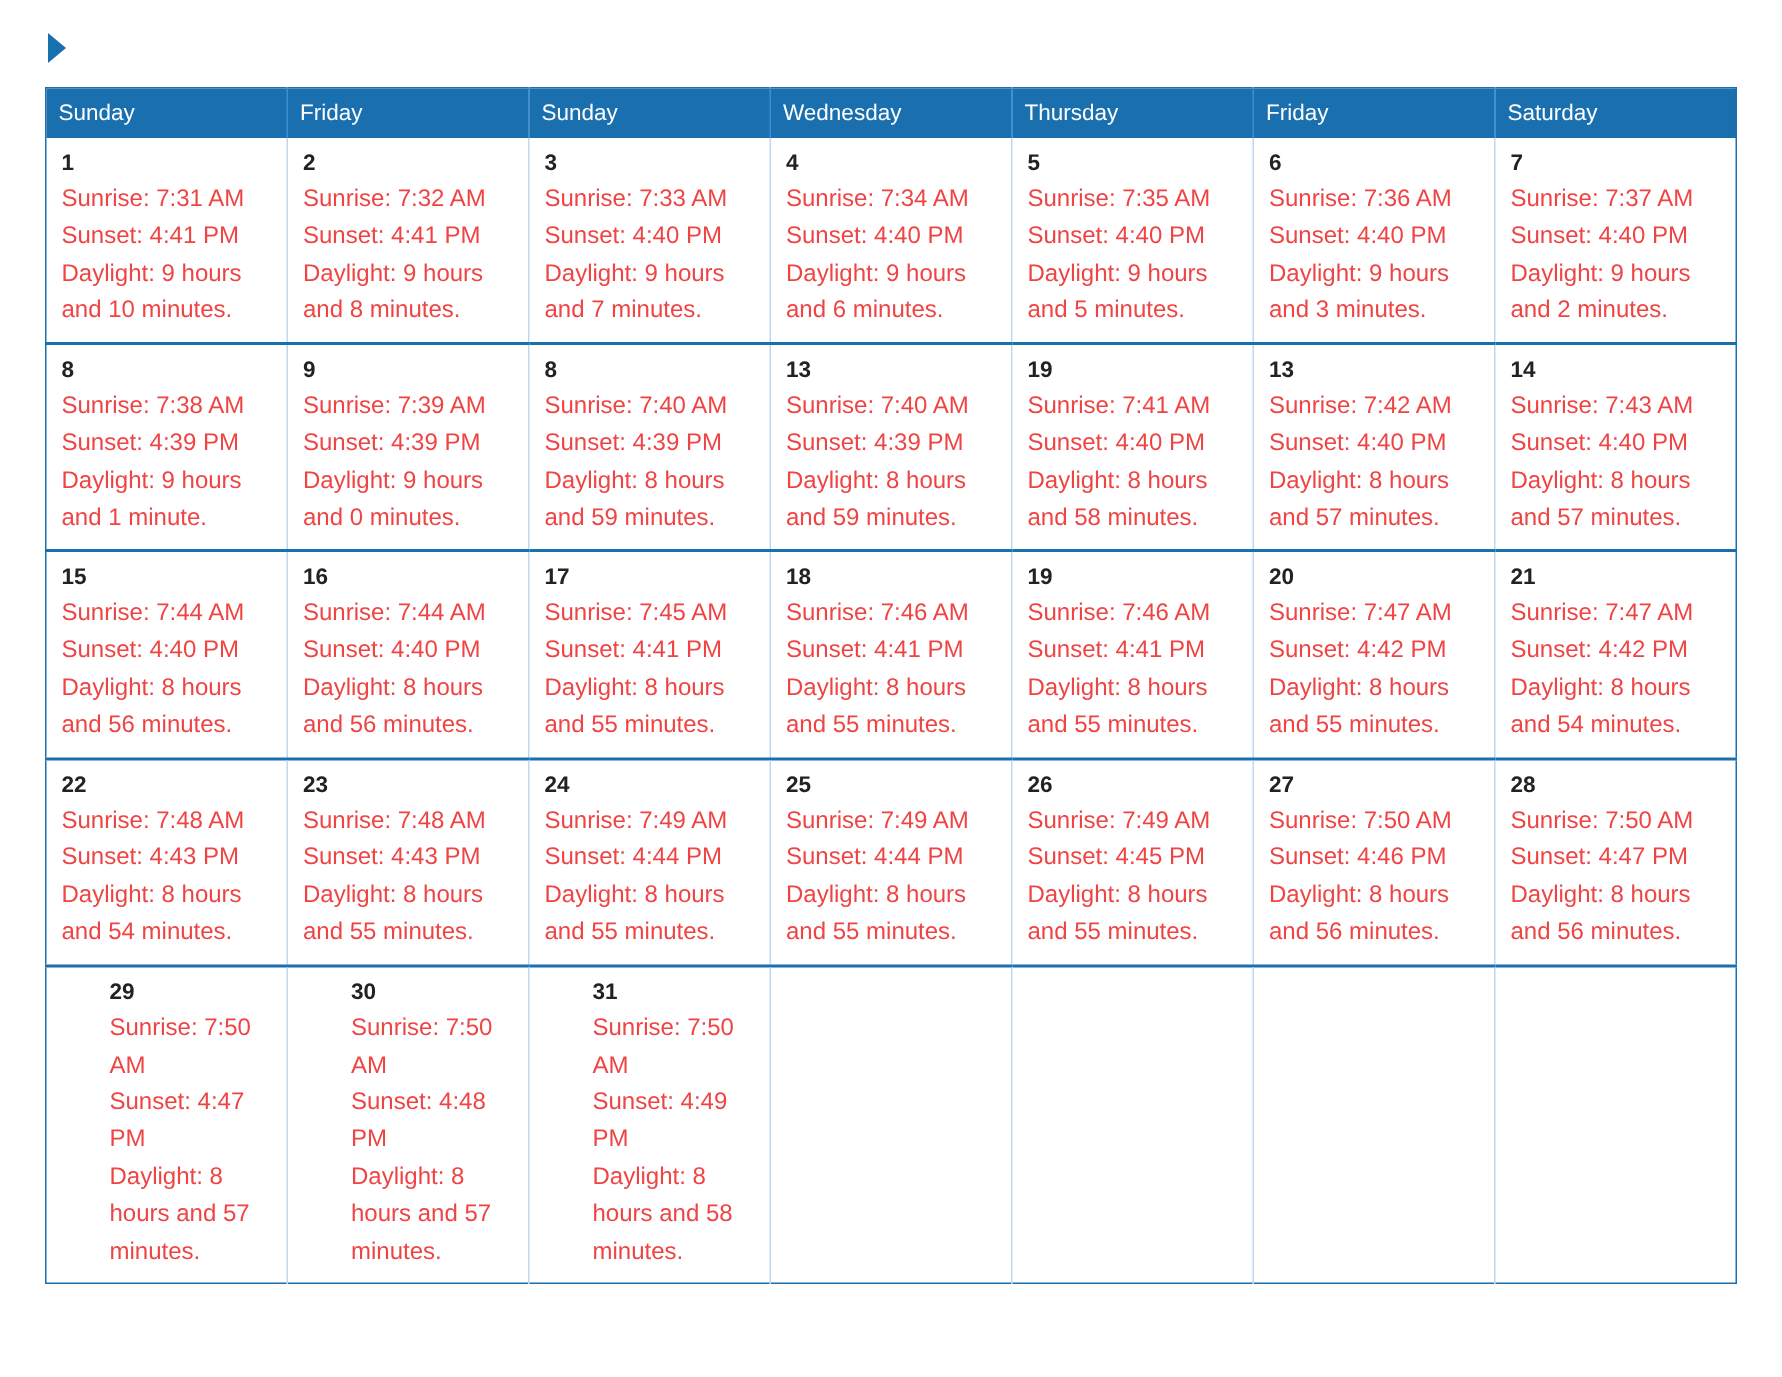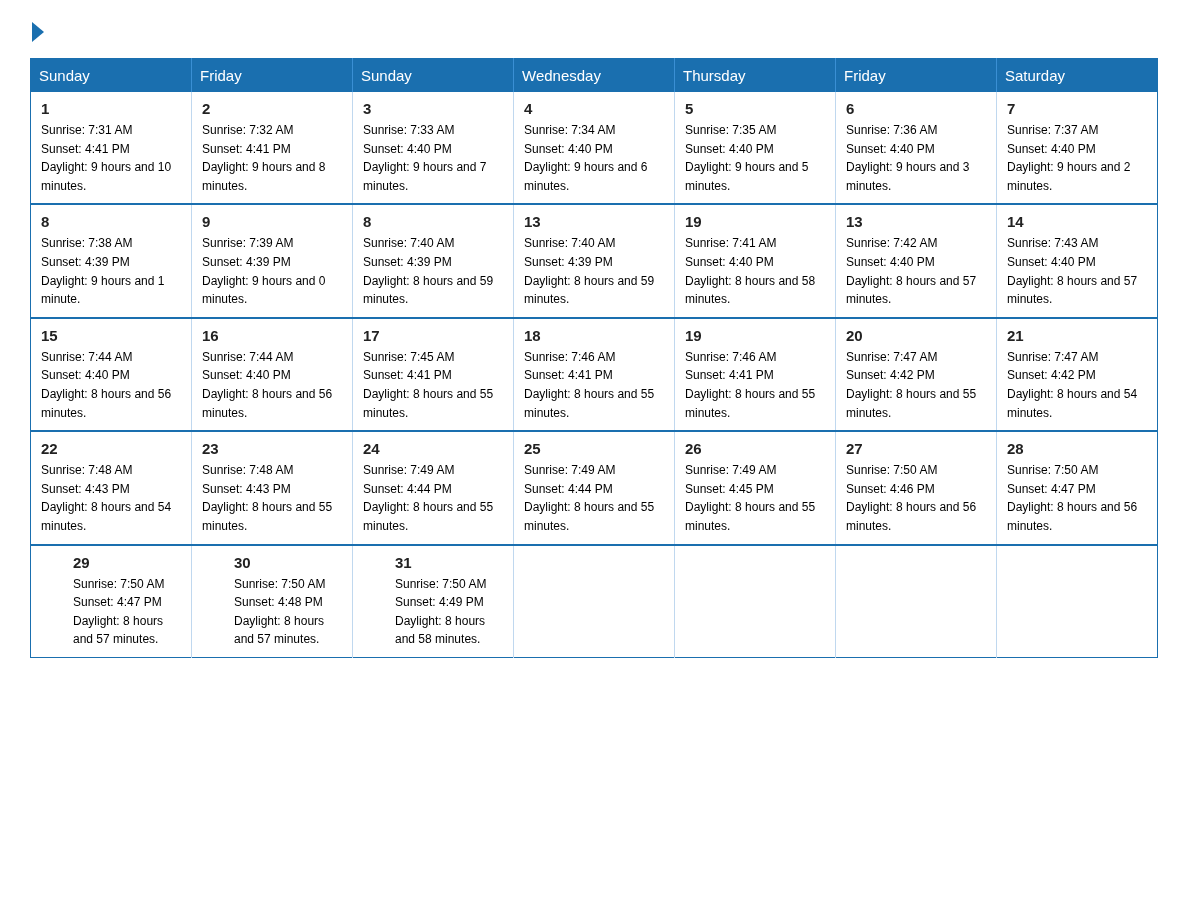--- a/index.html
+++ b/index.html
@@ -93,23 +93,23 @@
       border-bottom: none;
       padding-left: 42px;
     }
     .day-number {
       font-size: 15px;
       font-weight: bold;
       display: block;
       margin-bottom: 4px;
     }
     .day-info {
-      font-size: 12px;
+      font-size: 16px;
       line-height: 1.55;
-      color: #000000;
+      color: #ef4444;
     }
     .empty-cell {
       background: #fff;
     }
   </style>
 </head>
 <body>
 
 <div class="header">
   <div class="logo">

